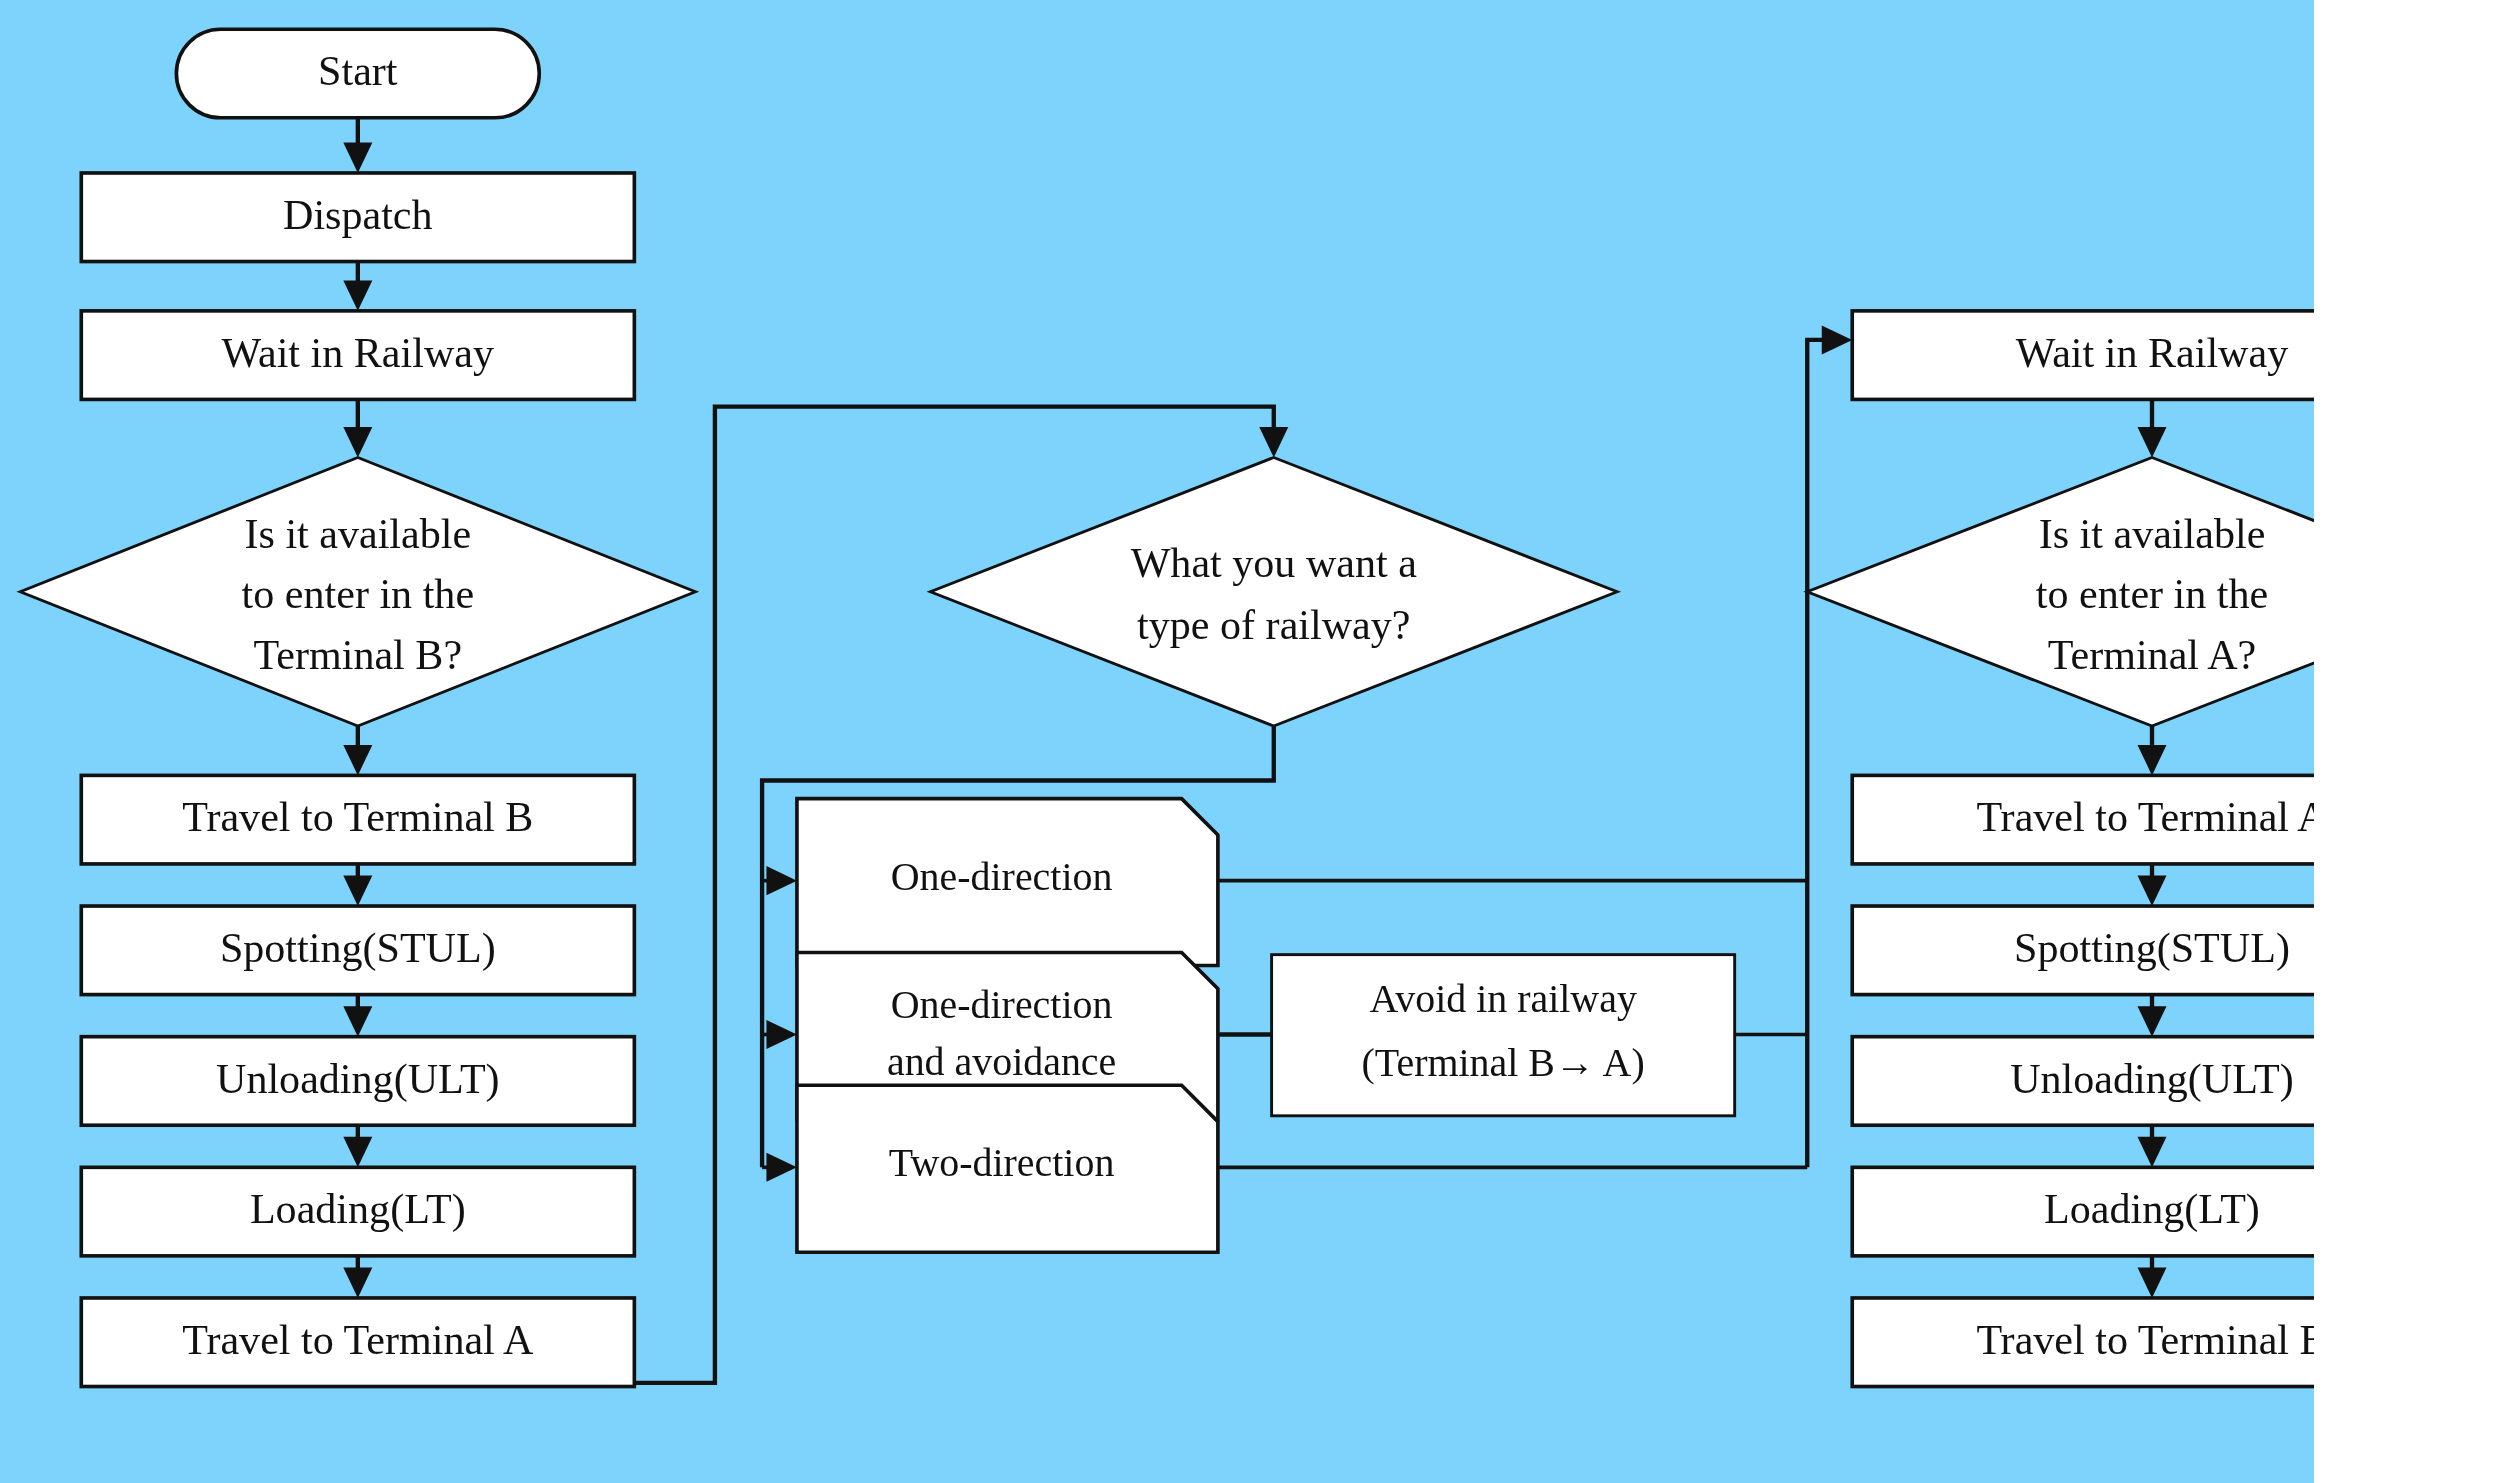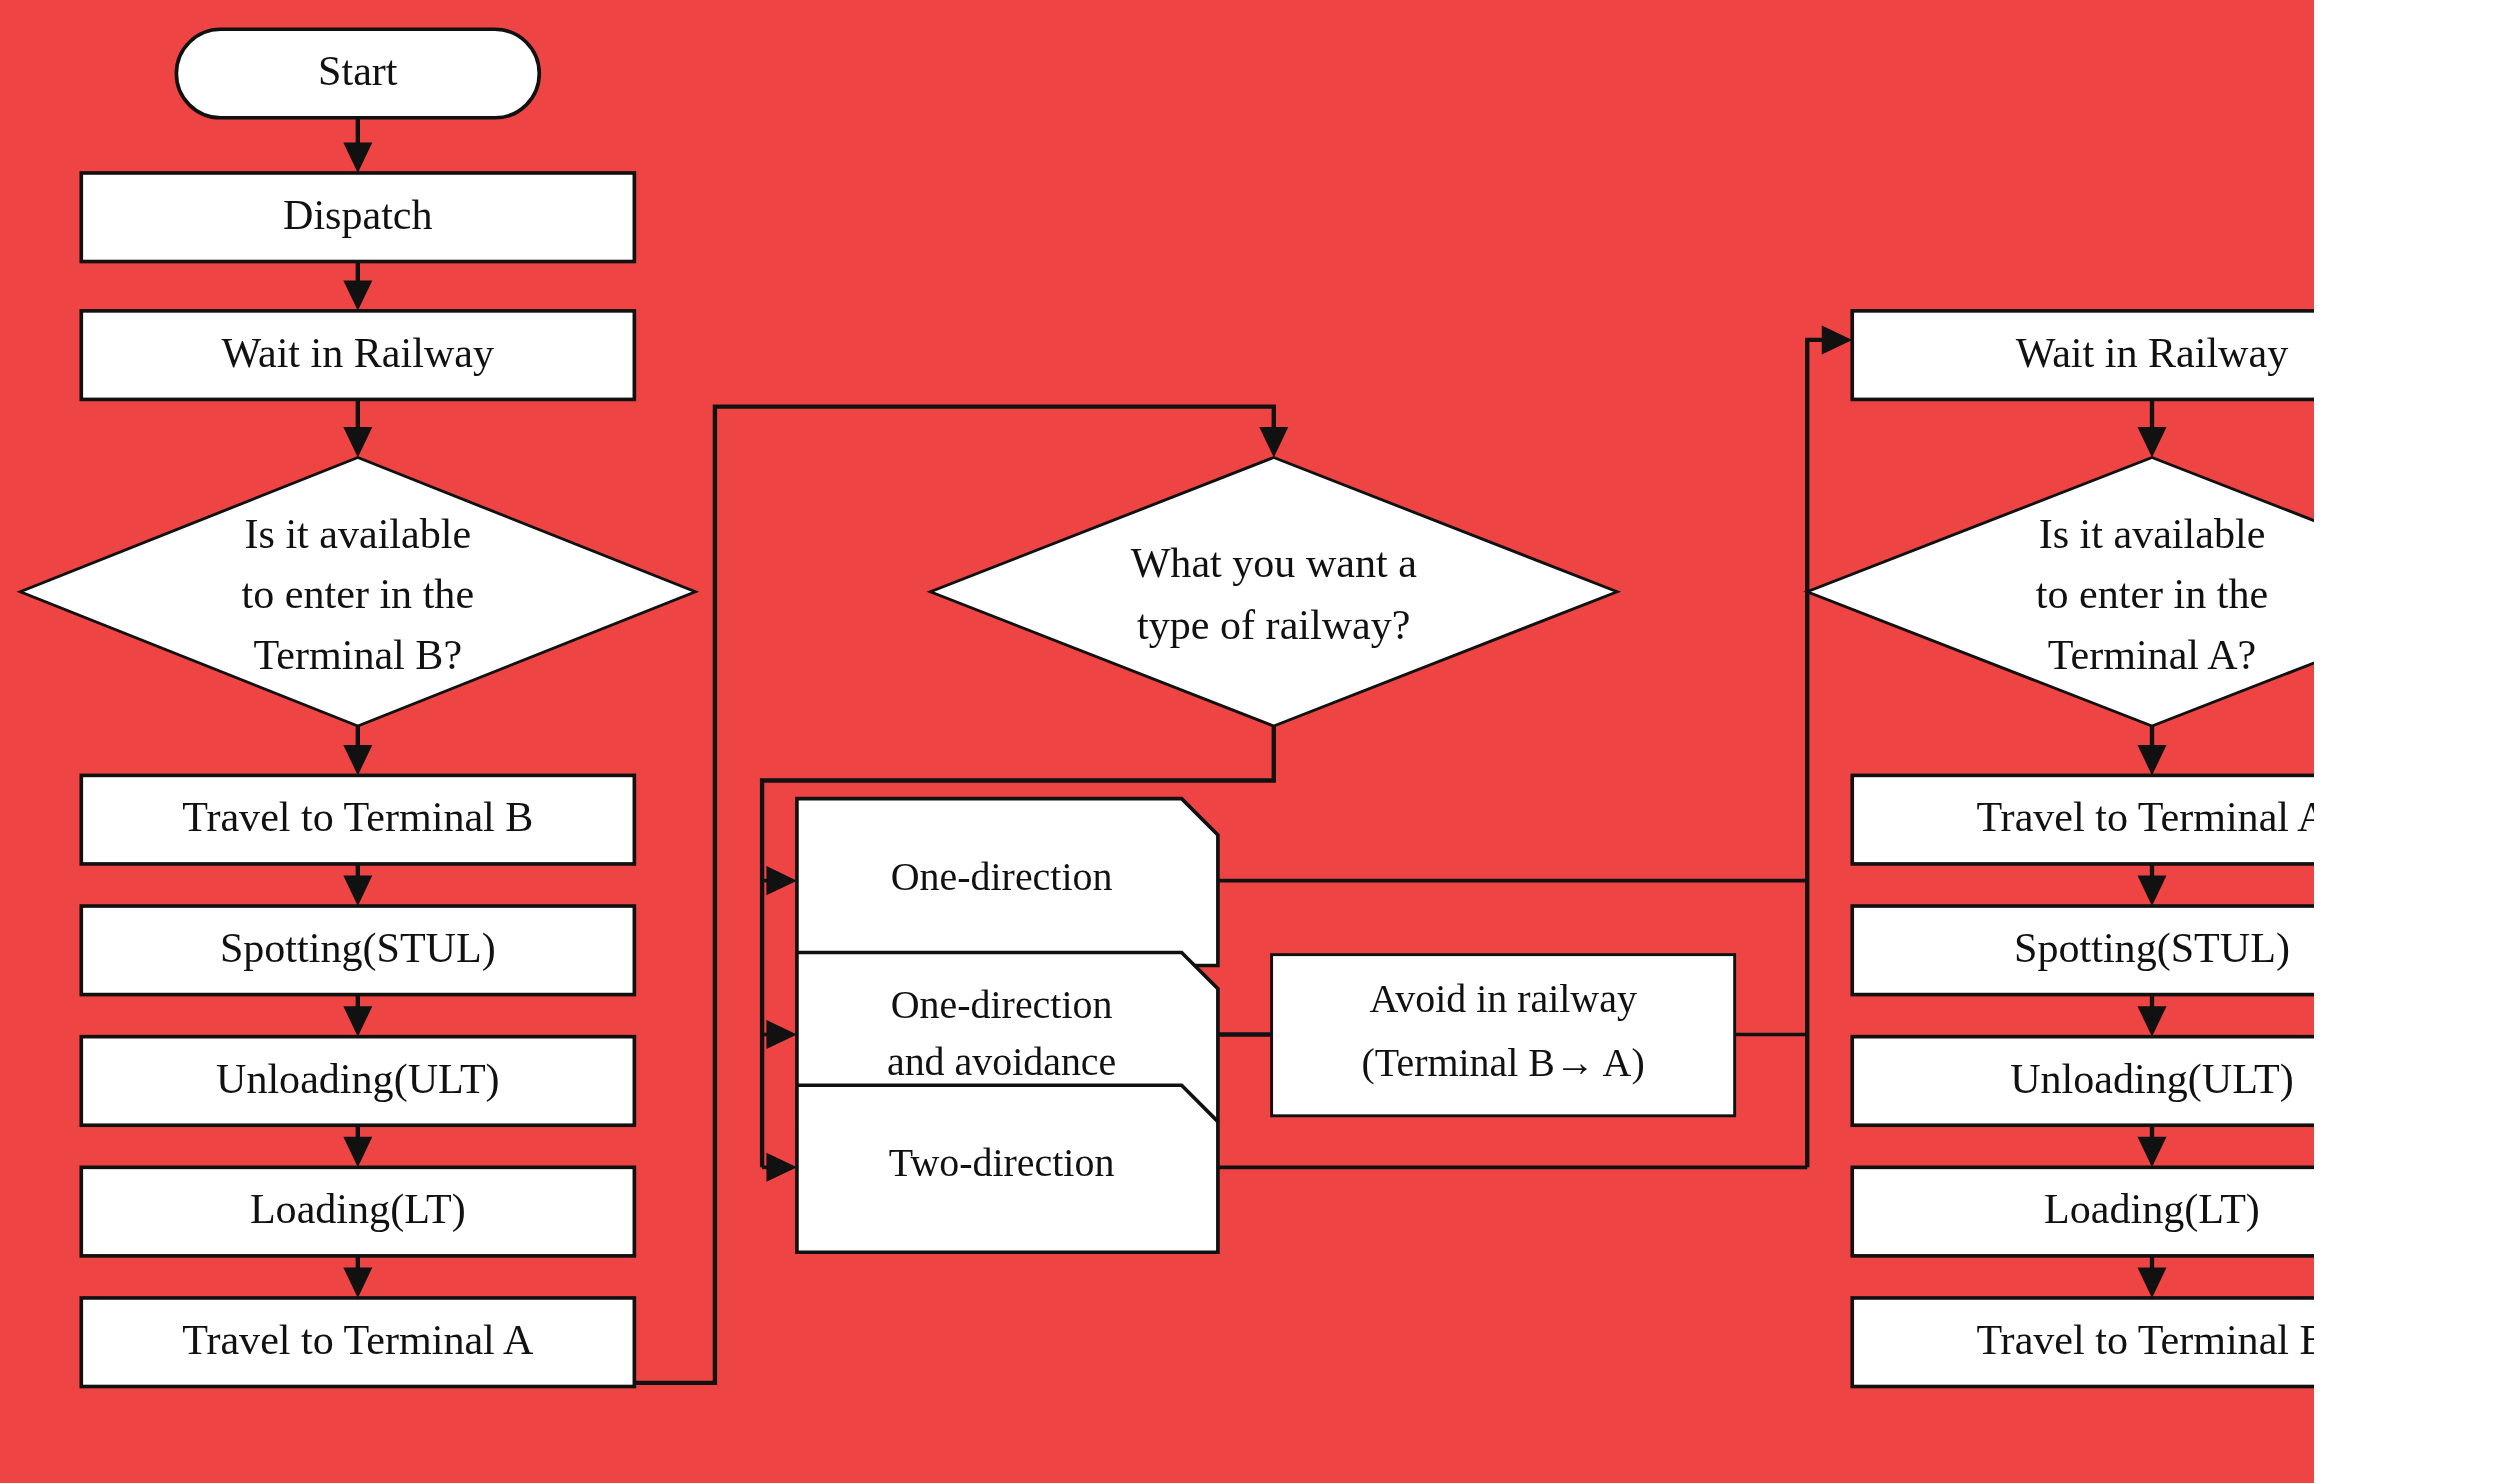--- a/index.html
+++ b/index.html
@@ -4,21 +4,21 @@
 <style>
   html, body {
     margin: 0;
     padding: 0;
     background: #ffffff;
   }
   #flow-root {
     position: relative;
     width: 2314px;
     height: 1484px;
-    background: #ef4444;
+    background: #7dd3fc;
     font-family: "Liberation Serif", "DejaVu Serif", serif;
     overflow: hidden;
   }
   svg.flow-svg {
     position: absolute;
     left: 0;
     top: 0;
     width: 2512px;
     height: 1484px;
     display: block;

